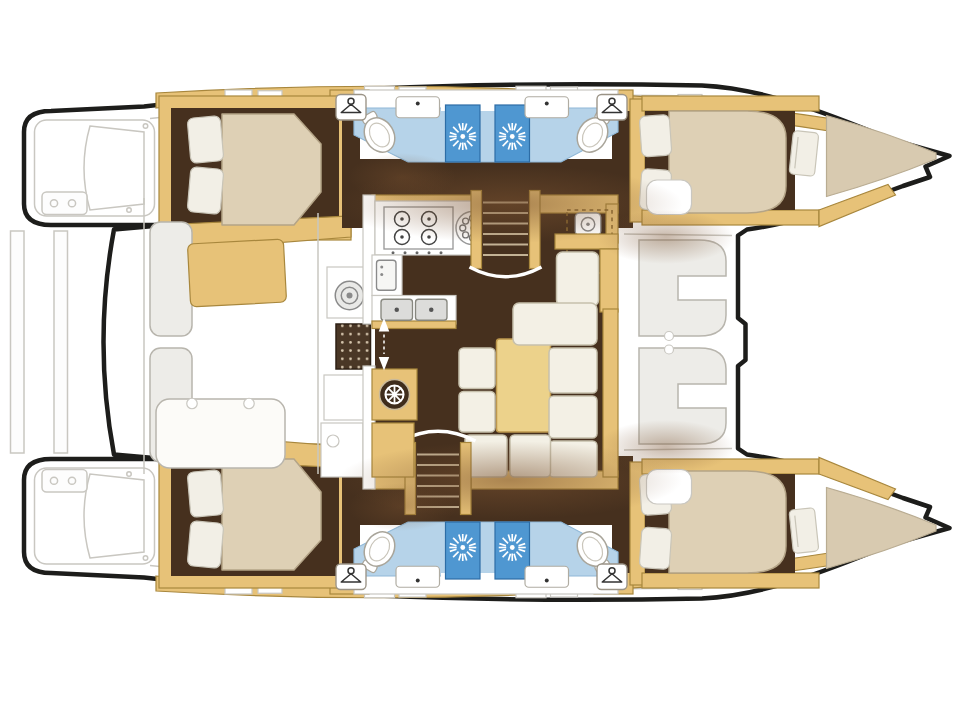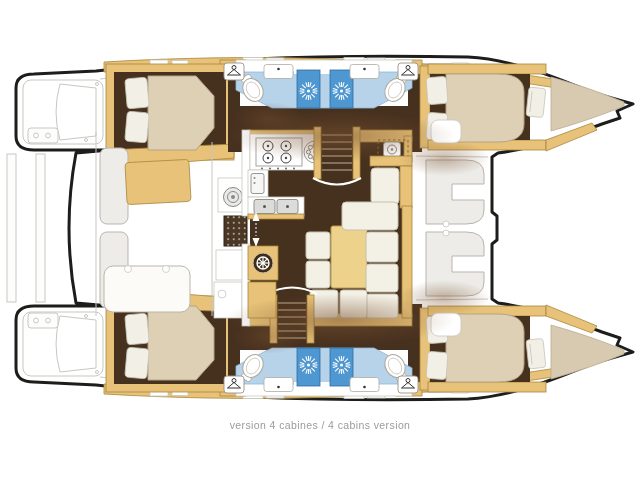--- a/index.html
+++ b/index.html
@@ -334,14 +334,13 @@
     <ellipse cx="444" cy="158" rx="46" ry="18" fill="url(#sh)" opacity=".75"></ellipse>
     <ellipse cx="444" cy="298" rx="46" ry="18" fill="url(#sh)" opacity=".75"></ellipse>
   </g>
 
   <use href="#hangerBox" transform="translate(224 63)"></use>
   <use href="#hangerBox" transform="translate(398 63)"></use>
   <use href="#hangerBox" transform="translate(224 376)"></use>
   <use href="#hangerBox" transform="translate(398 376)"></use>
 </svg>
 
-<div class="caption">version 4 cabines / 4 cabins version</div>
 </div>
 
 </body></html>

